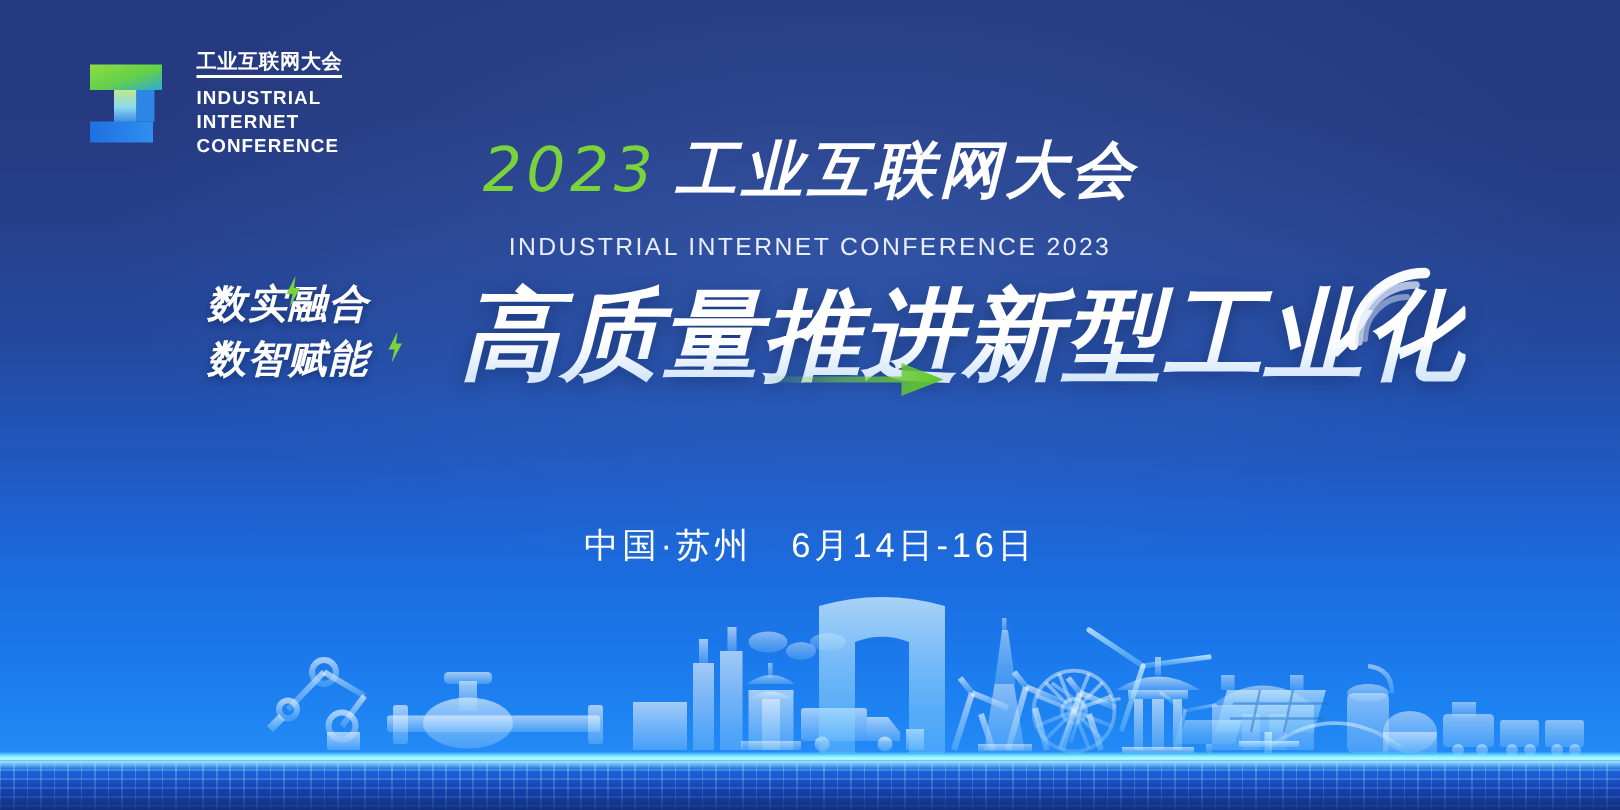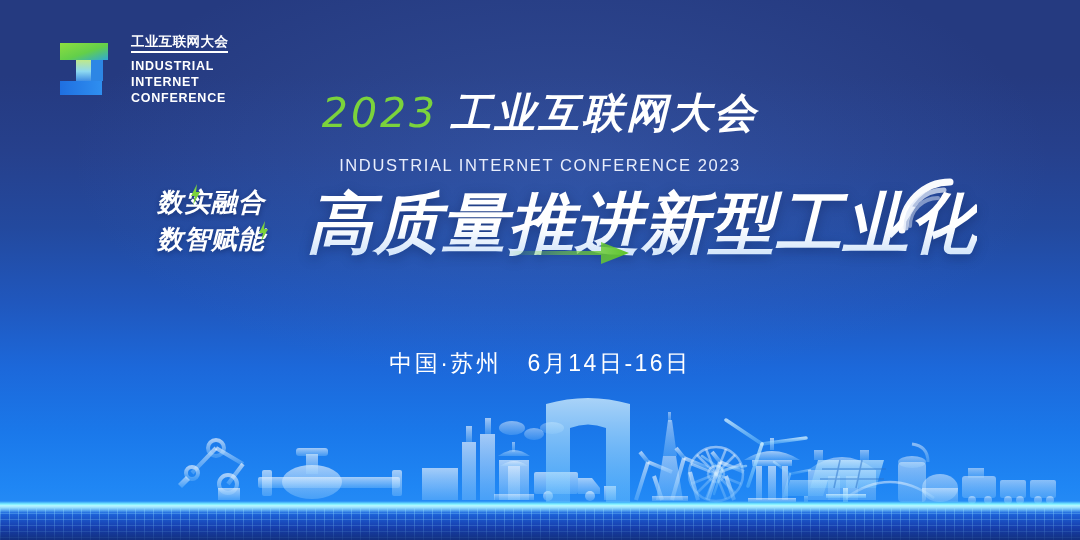--- a/index.html
+++ b/index.html
@@ -109,21 +109,21 @@
     position: absolute;
     left: 8px; top: 6px;
     color: #ffffff;
     font-size: 26px;
     font-weight: bold;
     line-height: 1.42;
     letter-spacing: 1px;
     font-style: italic;
     text-shadow: 0 2px 5px rgba(10,25,70,.45);
   }
-  .slogan-small span { position: relative; margin-left: 19px; }
+  .slogan-small span { position: relative; }
   .slogan-big {
     position: absolute;
     left: 152px; top: -2px;
     font-size: 66px;
     font-weight: bold;
     font-style: italic;
     letter-spacing: 1px;
     line-height: 1.45;
     white-space: nowrap;
     background: linear-gradient(180deg, #ffffff 0%, #ffffff 52%, #d8e8fb 78%, #c3dcf8 100%);

